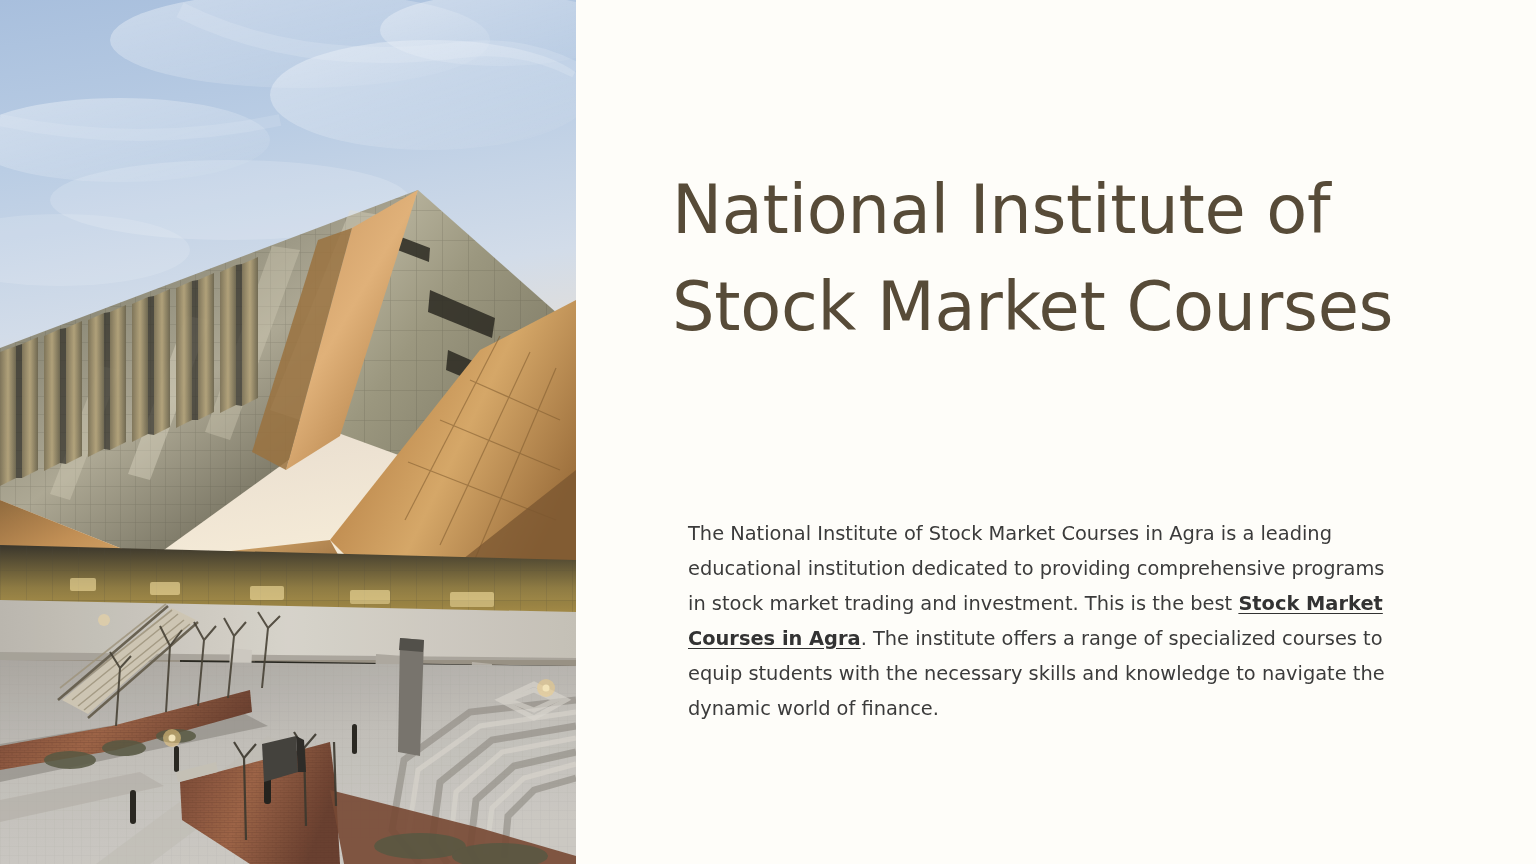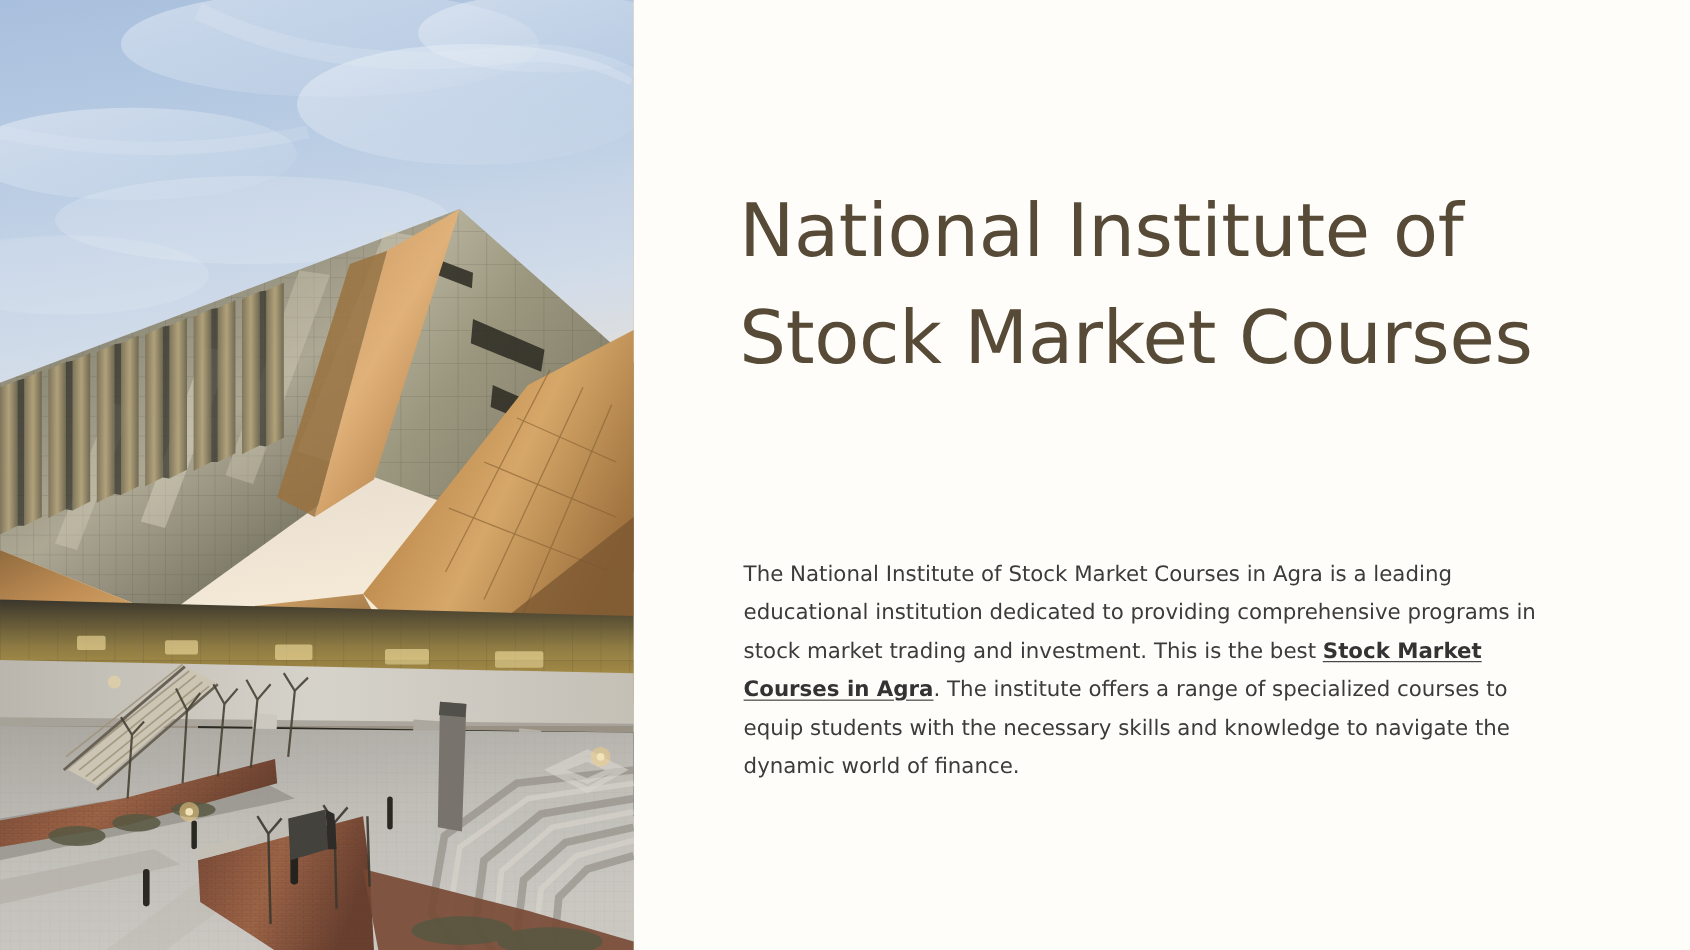--- a/index.html
+++ b/index.html
@@ -61,21 +61,21 @@
     left: 96px;          
     top: 500px;
     width: 736px;
     font-size: 19.4px;
     line-height: 35px;
     color: #3B3B3B;
     font-family: "DejaVu Sans", sans-serif;
     font-weight: 400;
   }
 
-  .body-copy p { margin: 4px; }
+  .body-copy p { margin: 16px; }
 
   .inline-link {
     font-weight: 700;
     text-decoration: underline;
     text-underline-offset: 3px;
     color: #333333;
   }
 </style>
 </head>
 <body>

